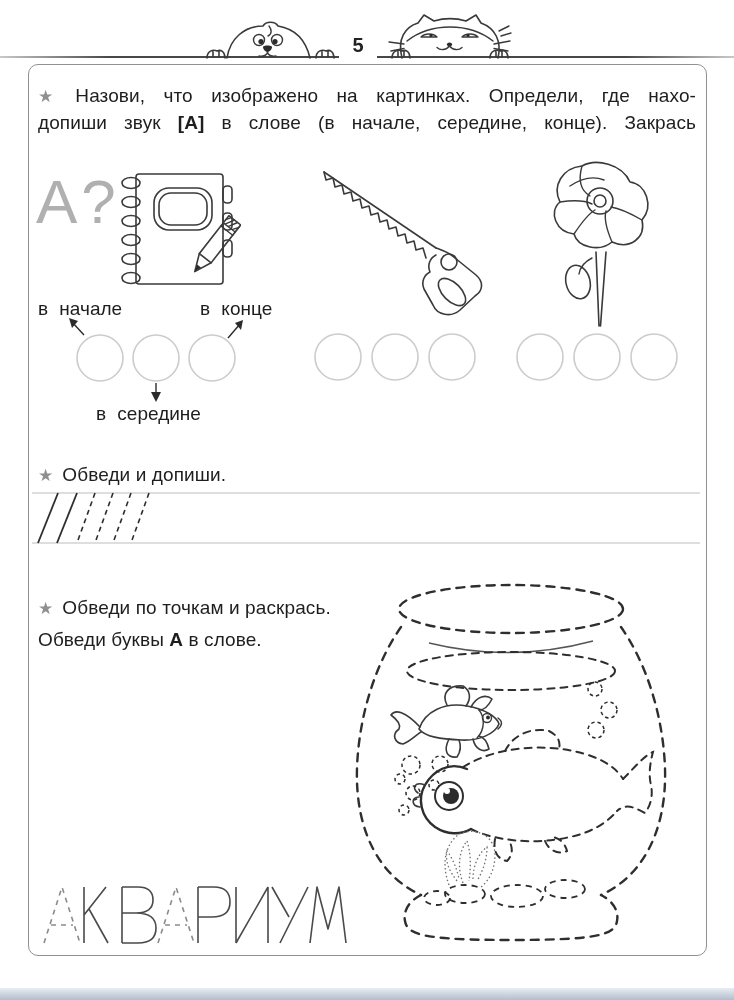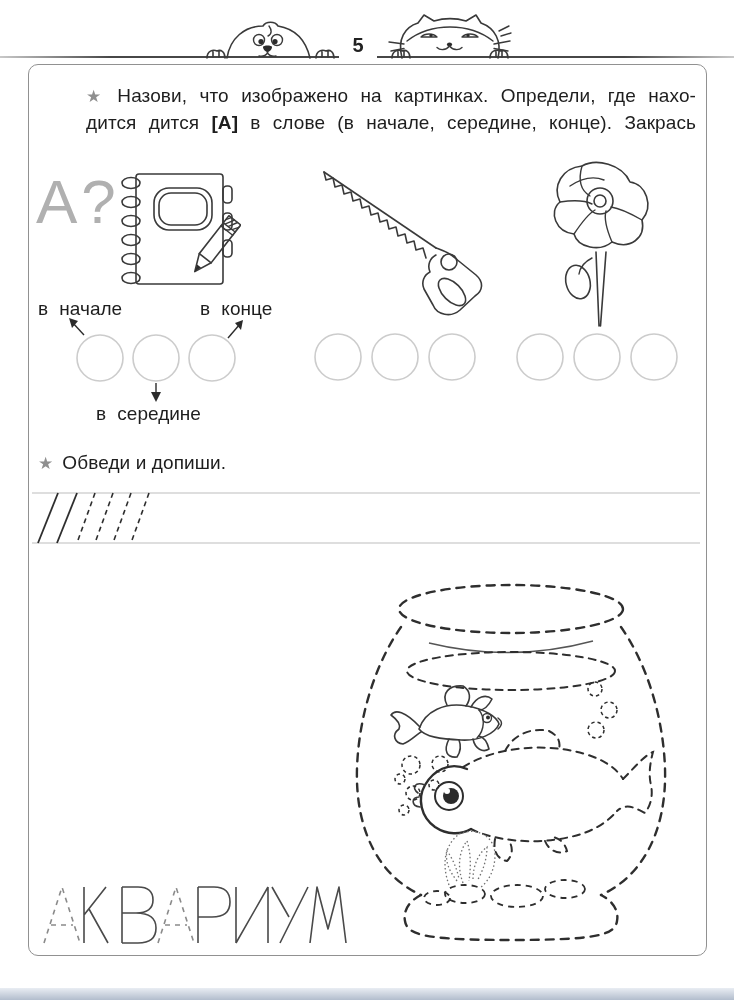--- a/index.html
+++ b/index.html
@@ -11,21 +11,21 @@
   .top-line{position:absolute;left:0;top:56px;width:734px;height:2px;z-index:1;
             background:linear-gradient(90deg,#c9c9c9,#474747 15%,#474747 85%,#c9c9c9);}
   .page-num{position:absolute;left:339px;top:34px;width:38px;height:24px;z-index:3;
             background:#fff;text-align:center;font-size:20px;font-weight:bold;color:#222;}
   .peek{z-index:2;}
   
   .frame{position:absolute;left:28px;top:64px;width:677px;height:890px;
          border:1.6px solid #919191;border-radius:10px;}
   
   .para{position:absolute;left:38px;top:83px;width:658px;font-size:19px;line-height:26px;letter-spacing:.1px;}
-  .jline{text-align:justify;text-align-last:justify;margin-left:48px;}
+  .jline{text-align:justify;text-align-last:justify;}
   .star{color:#8f8f8f;margin-right:9px;font-size:17px;}
   .heading{position:absolute;font-size:19px;letter-spacing:.1px;}
   .letter-prompt{position:absolute;left:36px;top:166px;font-size:62px;color:#b0b0b0;letter-spacing:4px;}
   .bold{font-weight:bold;}
   
   .ink{stroke:#3a3a3a;fill:none;stroke-width:1.6;stroke-linecap:round;stroke-linejoin:round;}
   .ink2{stroke:#3a3a3a;fill:none;stroke-width:1.4;stroke-linecap:round;stroke-linejoin:round;}
   .fillink{fill:#2b2b2b;stroke:none;}
   .circle-light{stroke:#cccccc;fill:none;stroke-width:1.6;}
   .svgtext{font-family:"Liberation Sans",sans-serif;font-size:19px;fill:#1e1e1e;}
@@ -77,21 +77,21 @@
     <path class="ink2" d="M63.5,34 C60,38.5 54,38.5 51,35.5 M63.5,34 C67,38.5 73,38.5 76,35.5"></path>
     <path class="ink2" d="M18,32 L3,30 M18,36.5 L5,39 M108,32 L124,29 M108,36.5 L122,39 M113,19 L123,14 M115,24 L125,21"></path>
     <path class="ink" d="M6,46 C6,39 12,37 16,39 C20,37 24,40 24,46 M12,39.5 L12,45 M18,39.5 L18,45"></path>
     <path class="ink" d="M104,46 C104,39 110,37 114,39 C118,37 122,40 122,46 M110,39.5 L110,45 M116,39.5 L116,45"></path>
   </svg>
 
   <div class="frame"></div>
 
   <div class="para">
     <div class="jline"><span class="star">★</span><span>Назови, что изображено на картинках. Определи, где нахо-</span></div>
-    <div class="jline"><span>дится дится </span><span class="bold">[А]</span><span> в слове (в начале, середине, конце). Закрась</span></div>
+    <div class="jline"><span>допиши звук </span><span class="bold">[А]</span><span> в слове (в начале, середине, конце). Закрась</span></div>
   </div>
 
   <div class="letter-prompt">А?</div>
 
   <svg class="abs" style="left:116px;top:166px;" width="125" height="132" viewBox="0 0 125 132">
     <rect class="ink" x="20" y="8" width="87" height="110" rx="3"></rect>
     <rect class="ink" x="107" y="20" width="9" height="17" rx="4"></rect>
     <rect class="ink" x="107" y="47" width="9" height="17" rx="4"></rect>
     <rect class="ink" x="107" y="74" width="9" height="17" rx="4"></rect>
     <rect class="ink" x="38" y="22" width="58" height="42" rx="15"></rect>
@@ -147,34 +147,38 @@
     <circle class="circle-light" cx="124" cy="70" r="23"></circle>
     <circle class="circle-light" cx="180" cy="70" r="23"></circle>
     <circle class="circle-light" cx="306" cy="69" r="23"></circle>
     <circle class="circle-light" cx="363" cy="69" r="23"></circle>
     <circle class="circle-light" cx="420" cy="69" r="23"></circle>
     <circle class="circle-light" cx="508" cy="69" r="23"></circle>
     <circle class="circle-light" cx="565" cy="69" r="23"></circle>
     <circle class="circle-light" cx="622" cy="69" r="23"></circle>
   </svg>
 
-  <div class="heading" style="left:38px;top:452px;">
+  <div class="heading" style="left:38px;top:464px;">
     <span class="star">★</span><span>Обведи и допиши.</span>
   </div>
   <svg class="abs" style="left:32px;top:483px;" width="670" height="68" viewBox="0 0 670 68">
     <line class="ruleline" x1="0" y1="10" x2="668" y2="10"></line>
     <line class="ruleline" x1="0" y1="60" x2="668" y2="60"></line>
     <path class="slant-solid" d="M26,10 L6,60"></path>
     <path class="slant-solid" d="M45,10 L25,60"></path>
     <path class="slant-dash" d="M63,10 L45,60"></path>
     <path class="slant-dash" d="M81,10 L63,60"></path>
     <path class="slant-dash" d="M99,10 L81,60"></path>
     <path class="slant-dash" d="M117,10 L99,60"></path>
   </svg>
 
+  <div class="heading" style="left:38px;top:592px;line-height:31px;width:320px;">
+    <div><span class="star">★</span><span>Обведи по точкам и раскрась.</span></div>
+    <div><span>Обведи буквы </span><span class="bold">А</span><span> в слове.</span></div>
+  </div>
 
   <svg class="abs" style="left:345px;top:583px;" width="345" height="364" viewBox="0 0 345 364">
     <ellipse class="bowl" cx="166" cy="26" rx="112" ry="24"></ellipse>
     <path class="bowl" d="M56,44 C32,78 14,130 12,185 C10,250 36,294 76,312"></path>
     <path class="bowl" d="M276,44 C300,78 318,130 320,185 C322,250 296,294 256,312"></path>
     <path class="bowl" d="M76,312 C64,318 58,328 60,338 C62,352 80,357 166,357 C252,357 270,352 272,338 C274,328 268,318 256,312"></path>
     <path class="solidthin" d="M84,60 Q166,80 248,58"></path>
     <ellipse class="fishdash" cx="166" cy="88" rx="104" ry="19"></ellipse>
 
     <g>

